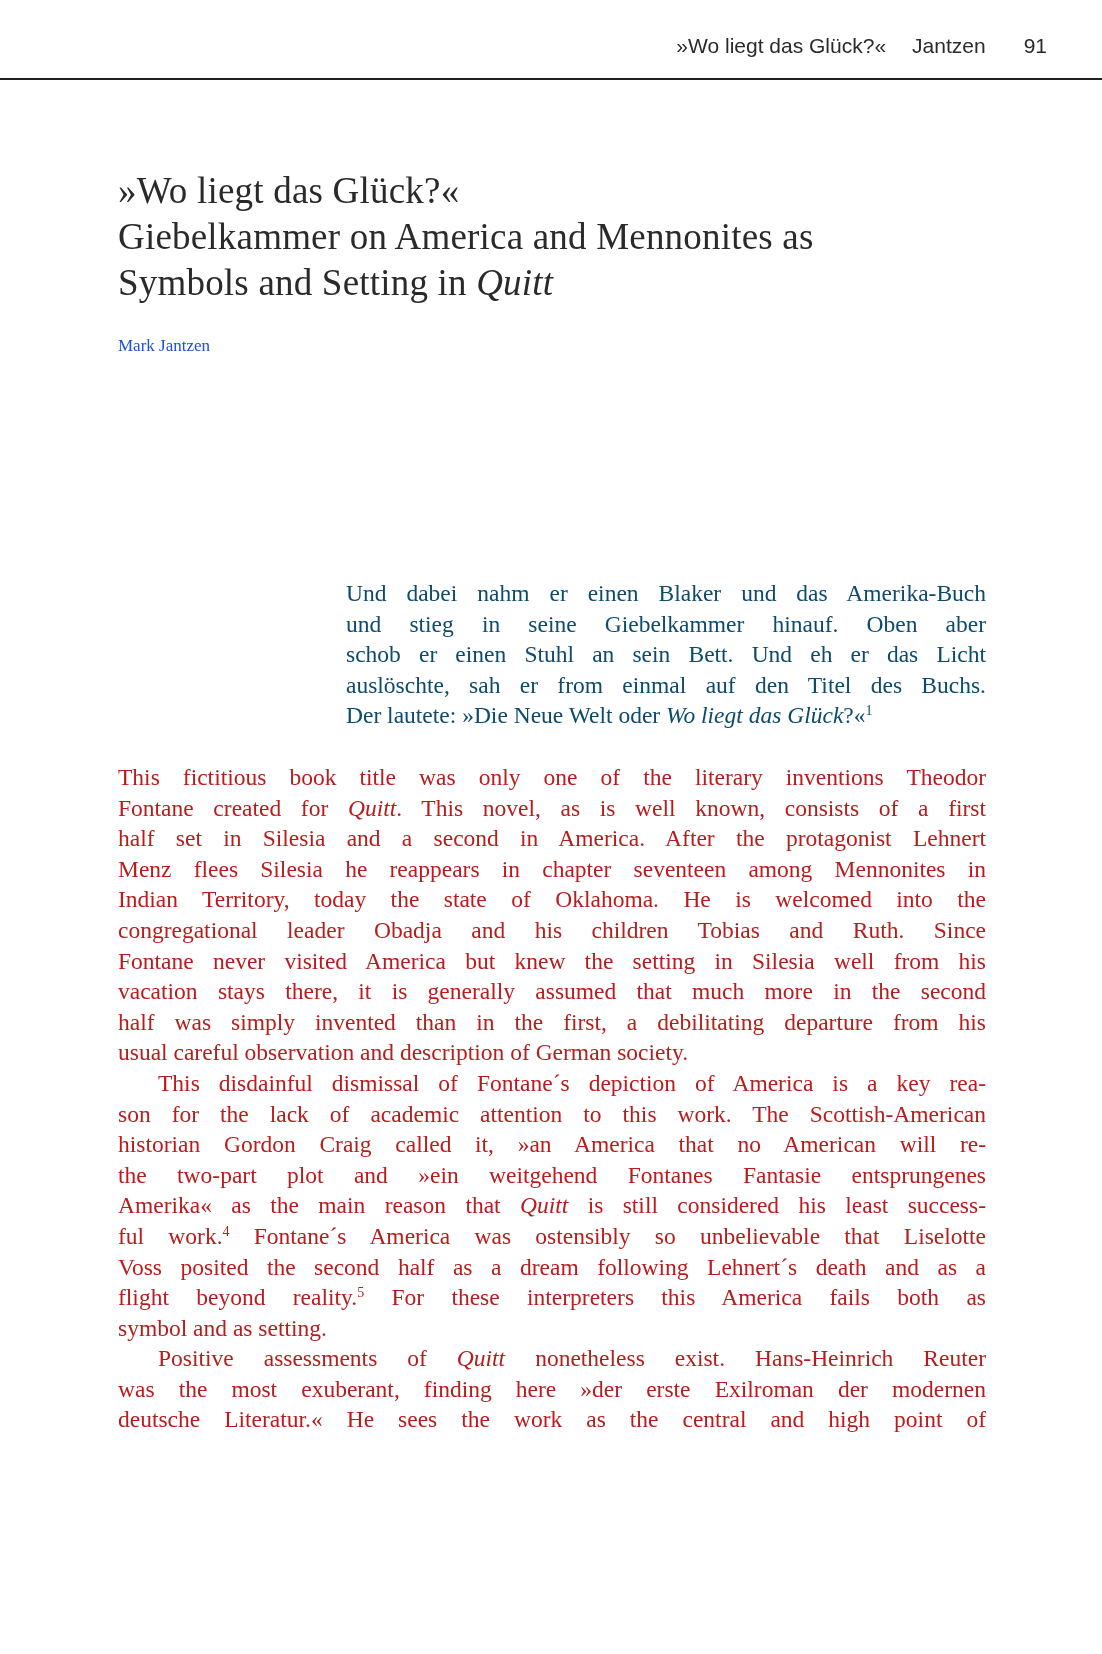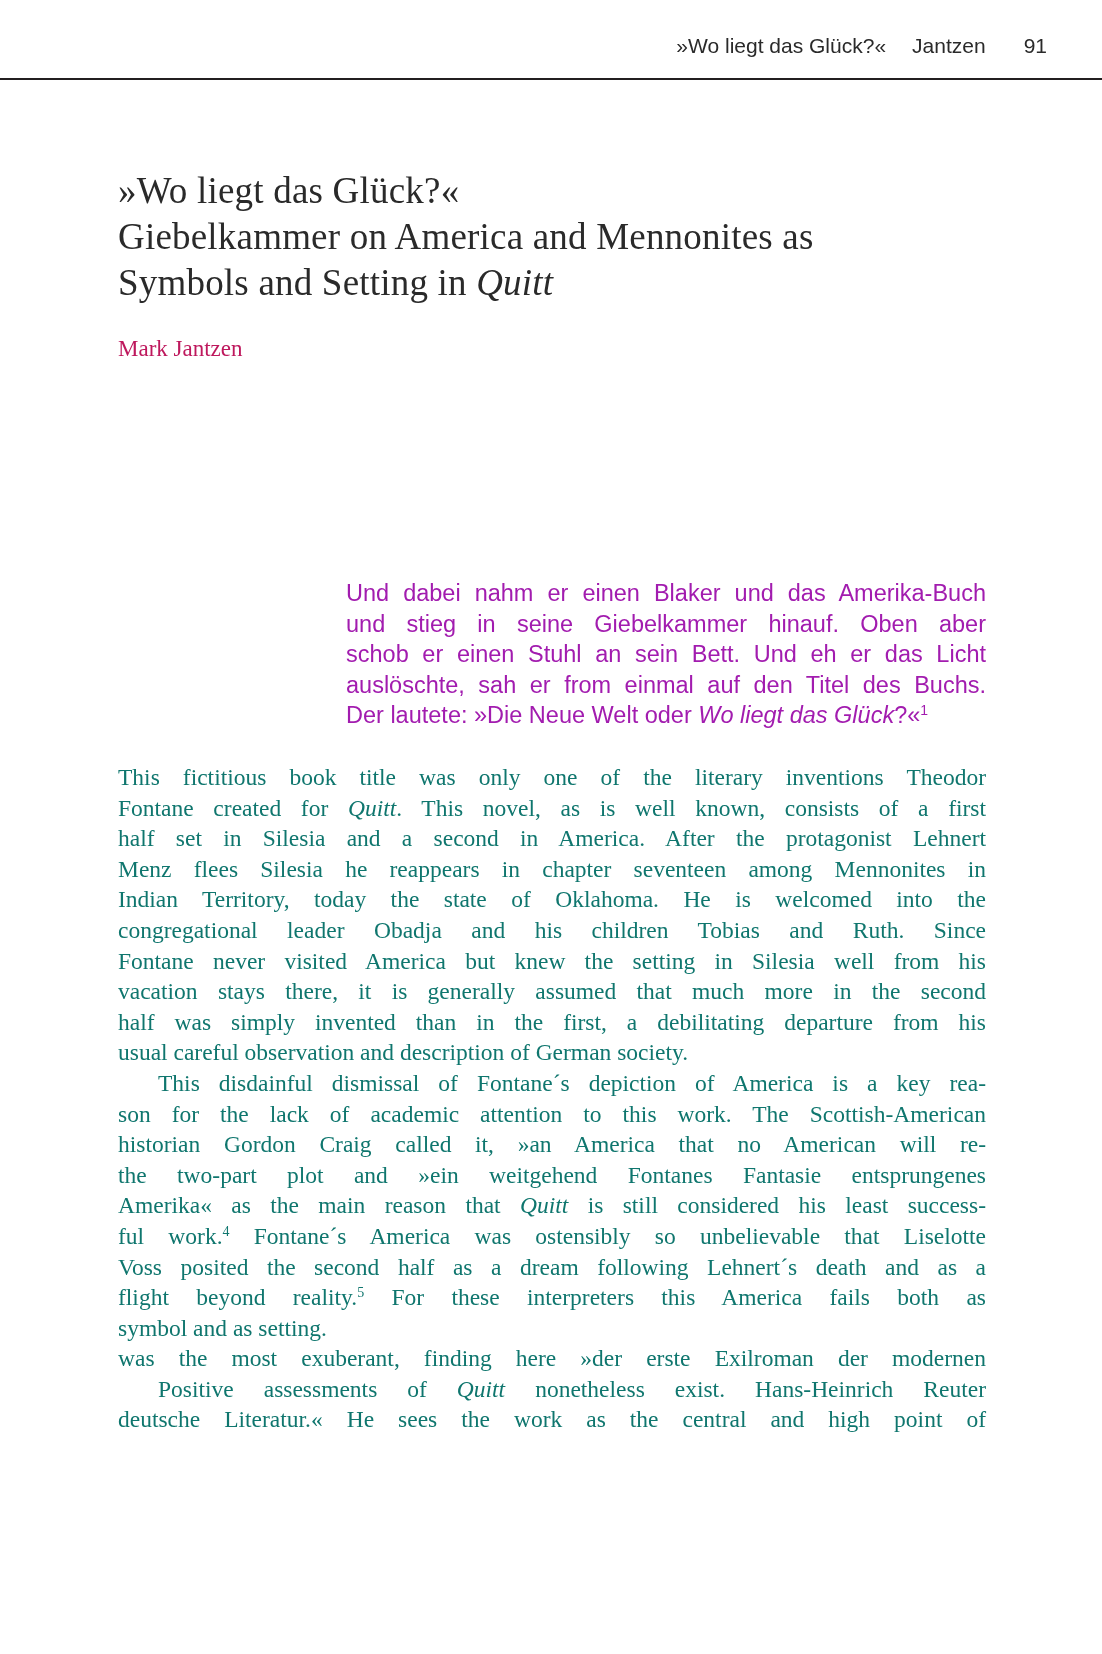--- a/index.html
+++ b/index.html
@@ -48,51 +48,51 @@
       color: #2a2a2a;
       letter-spacing: 0.2px;
     }
     .article-title .line { display: block; white-space: nowrap; }
     .article-title em { font-style: italic; }
     .article-author {
       position: absolute;
       top: 336px;
       left: 118px;
       font-family: "Liberation Serif", "DejaVu Serif", serif;
-      font-size: 23px;
-      color: #be185d;
+      font-size: 17px;
+      color: #1d4ed8;
     }
     .epigraph {
       position: absolute;
       top: 578px;
       left: 346px;
       width: 640px;
       margin: 0;
-      font-family: Liberation Sans, sans-serif;
+      font-family: Liberation Serif, serif;
       font-size: 23.5px;
       line-height: 30.6px;
       text-align: justify;
-      color: #a21caf;
+      color: #0c4a6e;
     }
     .epigraph .line {
       display: block;
       text-align: justify;
       text-align-last: justify;
       white-space: nowrap;
     }
     .epigraph .line.last { text-align-last: left; }
     .body-text {
       position: absolute;
       top: 762px;
       left: 118px;
       width: 868px;
       font-family: "Liberation Serif", "DejaVu Serif", serif;
       font-size: 23.5px;
       line-height: 30.6px;
-      color: #0f766e;
+      color: #b91c1c;
     }
     .paragraph { margin: 0; }
     .body-text .line {
       display: block;
       text-align: justify;
       text-align-last: justify;
       white-space: nowrap;
     }
     .body-text .line.last { text-align-last: left; }
     .body-text .line.indent { text-indent: 40px; }
@@ -147,17 +147,17 @@
       <span class="line">son for the lack of academic attention to this work. The Scottish-American</span>
       <span class="line">historian Gordon Craig called it, »an America that no American will re-</span>
       <span class="line">the two-part plot and »ein weitgehend Fontanes Fantasie entsprungenes</span>
       <span class="line"><span>Amerika« as the main reason that </span><em>Quitt</em><span> is still considered his least success-</span></span>
       <span class="line"><span>ful work.</span><sup>4</sup><span> Fontane´s America was ostensibly so unbelievable that Liselotte</span></span>
       <span class="line">Voss posited the second half as a dream following Lehnert´s death and as a</span>
       <span class="line"><span>flight beyond reality.</span><sup>5</sup><span> For these interpreters this America fails both as</span></span>
       <span class="line last">symbol and as setting.</span>
     </p>
     <p class="paragraph">
+      <span class="line indent"><span>Positive assessments of </span><em>Quitt</em><span> nonetheless exist. Hans-Heinrich Reuter</span></span>
       <span class="line">was the most exuberant, finding here »der erste Exilroman der modernen</span>
-      <span class="line indent"><span>Positive assessments of </span><em>Quitt</em><span> nonetheless exist. Hans-Heinrich Reuter</span></span>
       <span class="line">deutsche Literatur.« He sees the work as the central and high point of</span>
     </p>
   </div>
 
 </body></html>

